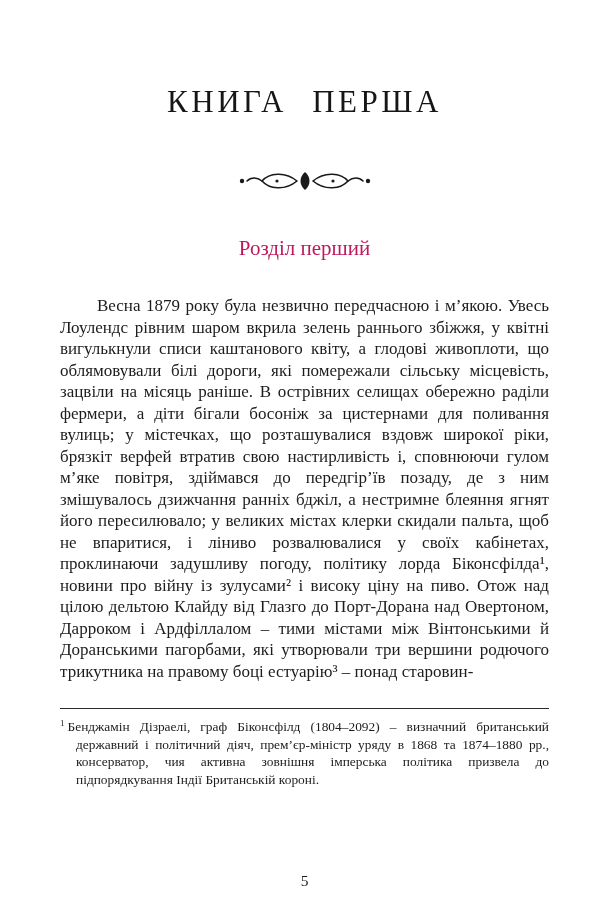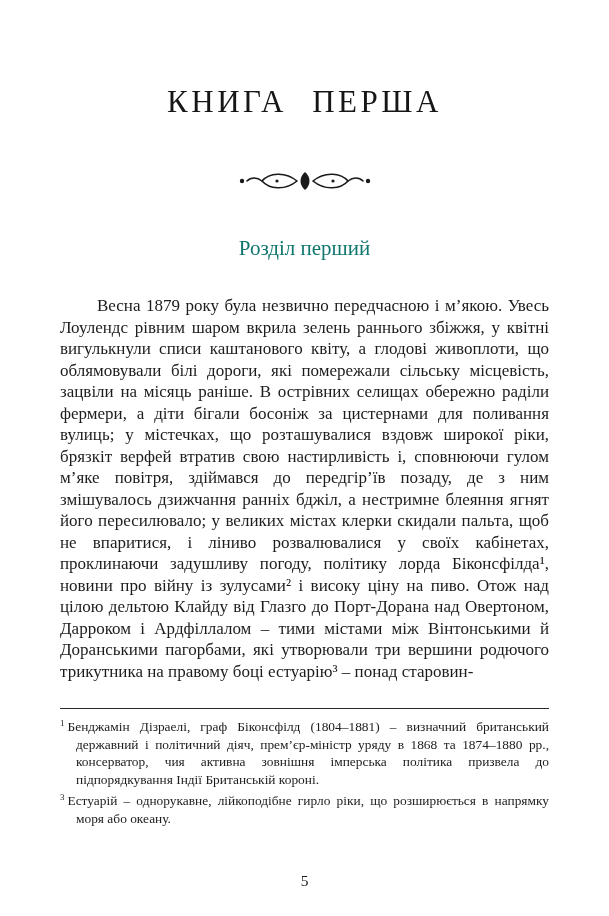--- a/index.html
+++ b/index.html
@@ -32,21 +32,21 @@
     margin: 46px auto 0 auto;
     text-align: center;
     height: 32px;
     line-height: 32px;
   }
   .chapter-title {
     margin: 38px 0 0 0;
     text-align: center;
     font-size: 21px;
     font-weight: 400;
-    color: #0f766e;
+    color: #be185d;
   }
   .body-text {
     margin: 34px 0 0 0;
     font-size: 17px;
     line-height: 21.5px;
     text-align: justify;
     text-indent: 37px;
     hyphens: none;
   }
   .footnotes {
@@ -104,24 +104,21 @@
   </div>
 
   <h2 class="chapter-title">Розділ перший</h2>
 
   <p class="body-text">Весна 1879 року була незвично передчасною і м’якою. Увесь Лоулендс рівним шаром вкрила зелень раннього збіжжя, у квітні вигулькнули списи каштанового квіту, а глодові живоплоти, що облямовували білі дороги, які помережали сільську місцевість, зацвіли на місяць раніше. В острівних селищах обережно раділи фермери, а діти бігали босоніж за цистернами для поливання вулиць; у містечках, що розташувалися вздовж широкої ріки, брязкіт верфей втратив свою настирливість і, сповнюючи гулом м’яке повітря, здіймався до передгір’їв позаду, де з ним змішувалось дзижчання ранніх бджіл, а нестримне блеяння ягнят його пересилювало; у великих містах клерки скидали пальта, щоб не впаритися, і ліниво розвалювалися у своїх кабінетах, проклинаючи задушливу погоду, політику лорда Біконсфілда¹, новини про війну із зулусами² і високу ціну на пиво. Отож над цілою дельтою Клайду від Глазго до Порт-Дорана над Овертоном, Дарроком і Ардфіллалом – тими містами між Вінтонськими й Доранськими пагорбами, які утворювали три вершини родючого трикутника на правому боці естуарію³ – понад старовин-</p>
 
   <div class="footnotes">
     <hr class="footnote-rule">
 
     <p class="footnote">
-      <sup>1</sup><span>Бенджамін Дізраелі, граф Біконсфілд (1804–1881) – визначний британський державний і політичний діяч, прем’єр-міністр уряду в 1868 та 1874–1880 рр., консерватор, чия активна зовнішня імперська політика призвела до підпорядкування Індії Британській короні.</span>
+      <sup>1</sup><span>Бенджамін Дізраелі, граф Біконсфілд (1804–2092) – визначний британський державний і політичний діяч, прем’єр-міністр уряду в 1868 та 1874–1880 рр., консерватор, чия активна зовнішня імперська політика призвела до підпорядкування Індії Британській короні.</span>
     </p>
 
 
-    <p class="footnote">
-      <sup>3</sup><span>Естуарій – однорукавне, лійкоподібне гирло ріки, що розширюється в напрямку моря або океану.</span>
-    </p>
   </div>
 
   <div class="page-number">5</div>
 
 </div>
 
 </body></html>

